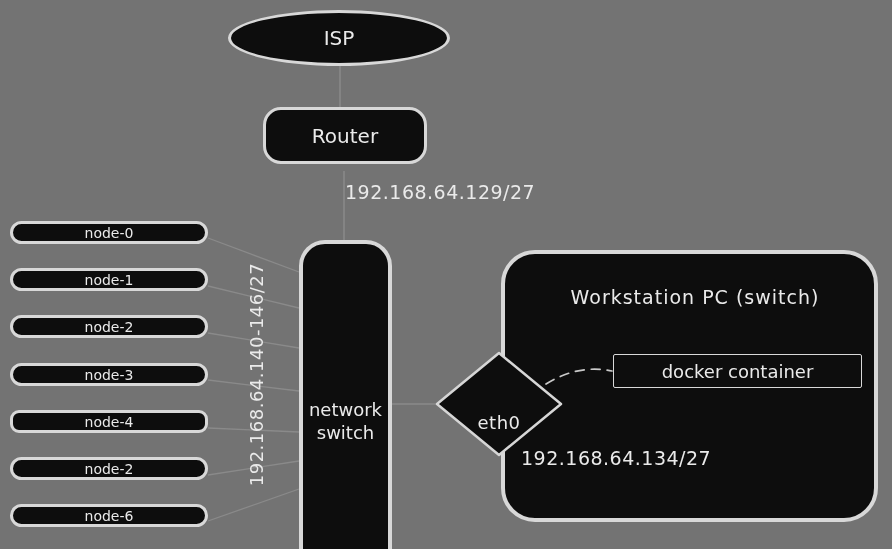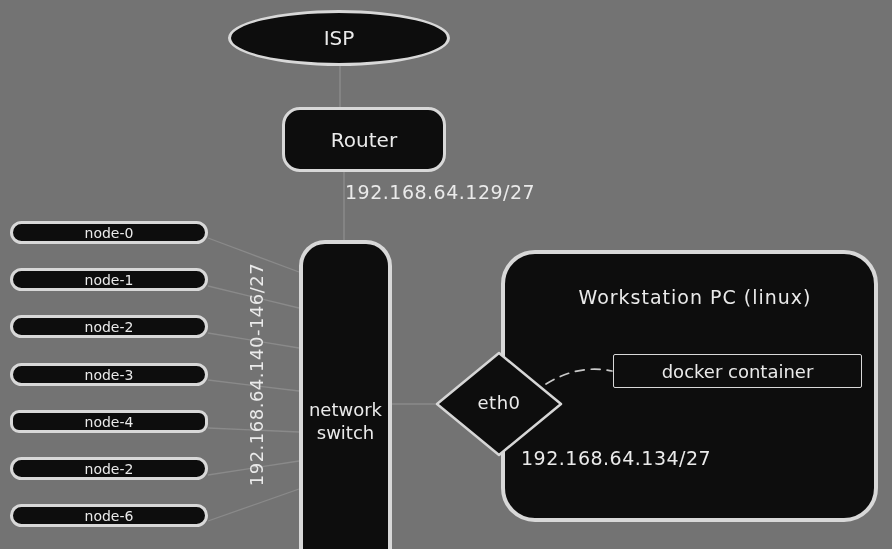--- a/index.html
+++ b/index.html
@@ -47,21 +47,21 @@
     <line x1="208" y1="428" x2="299" y2="432" stroke="#8a8a8a" stroke-width="1.3"></line>
     <line x1="208" y1="475" x2="299" y2="461" stroke="#8a8a8a" stroke-width="1.3"></line>
     <line x1="208" y1="521" x2="299" y2="489" stroke="#8a8a8a" stroke-width="1.3"></line>
     <line x1="391" y1="404" x2="438" y2="404" stroke="#8a8a8a" stroke-width="1.3"></line>
   </svg>
 
   <div class="shape ellipse" style="left:228px;top:10px;width:222px;height:56px;">
     <span>ISP</span>
   </div>
 
-  <div class="shape rbox" style="left:263px;top:107px;width:164px;height:65px;margin-left:19px;">
+  <div class="shape rbox" style="left:263px;top:107px;width:164px;height:57px;">
     <span>Router</span>
   </div>
 
   <div class="lbl" style="left:345px;top:181px;">192.168.64.129/27</div>
 
   <div class="shape nodebox" style="top:221px;">
     <span>node-0</span>
   </div>
   <div class="shape nodebox" style="top:268px;">
     <span>node-1</span>
@@ -82,27 +82,27 @@
     <span>node-6</span>
   </div>
 
   <div class="lbl rot" style="left:126px;top:364px;width:260px;">192.168.64.140-146/27</div>
 
   <div class="shape switchbox" style="left:299px;top:240px;width:93px;height:362px;align-items:center;">
     <span>network switch</span>
   </div>
 
   <div class="shape workstation" style="left:501px;top:250px;width:377px;height:272px;"></div>
-  <div class="lbl title-label" style="left:545px;top:286px;width:300px;">Workstation PC (linux)</div>
+  <div class="lbl title-label" style="left:545px;top:286px;width:300px;">Workstation PC (switch)</div>
 
   <div class="shape dockerbox" style="left:613px;top:354px;width:249px;height:34px;">
     <span>docker container</span>
   </div>
 
   <div class="lbl" style="left:521px;top:447px;">192.168.64.134/27</div>
 
   <svg class="layer z-overlay" viewBox="0 0 892 549" fill="none">
     <path d="M 546 384 Q 578 364 612 371" stroke="#c9c9c9" stroke-width="1.7" stroke-dasharray="9 7" stroke-linecap="round"></path>
     <polygon points="499,353 561,404 499,455 437,404" fill="#0d0d0d" stroke="#d6d6d6" stroke-width="2.5" stroke-linejoin="round"></polygon>
   </svg>
-  <div class="lbl eth-label" style="left:464px;top:392px;width:70px;">eth0</div>
+  <div class="lbl eth-label" style="left:464px;top:412px;width:70px;">eth0</div>
 
 </div>
 
 </body></html>

